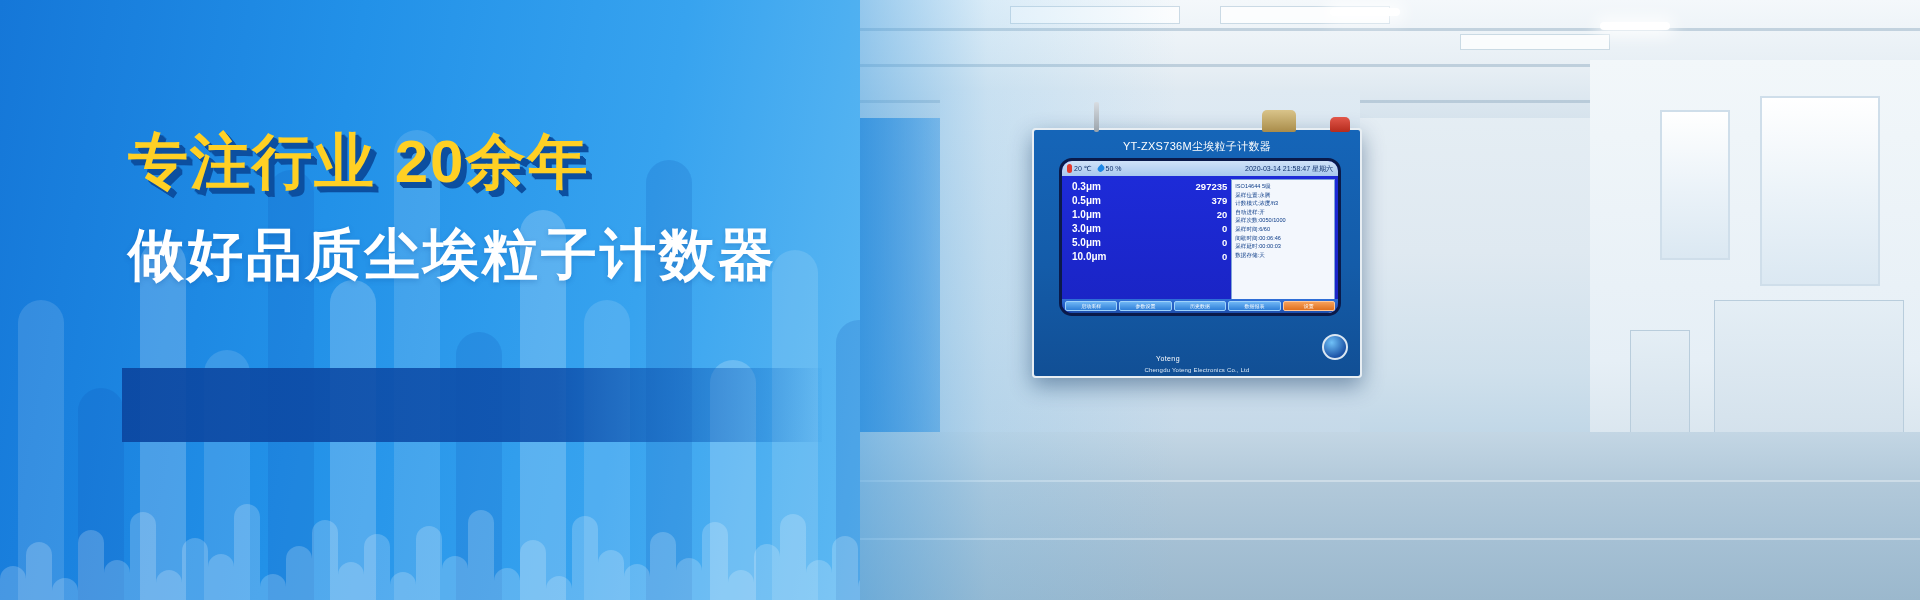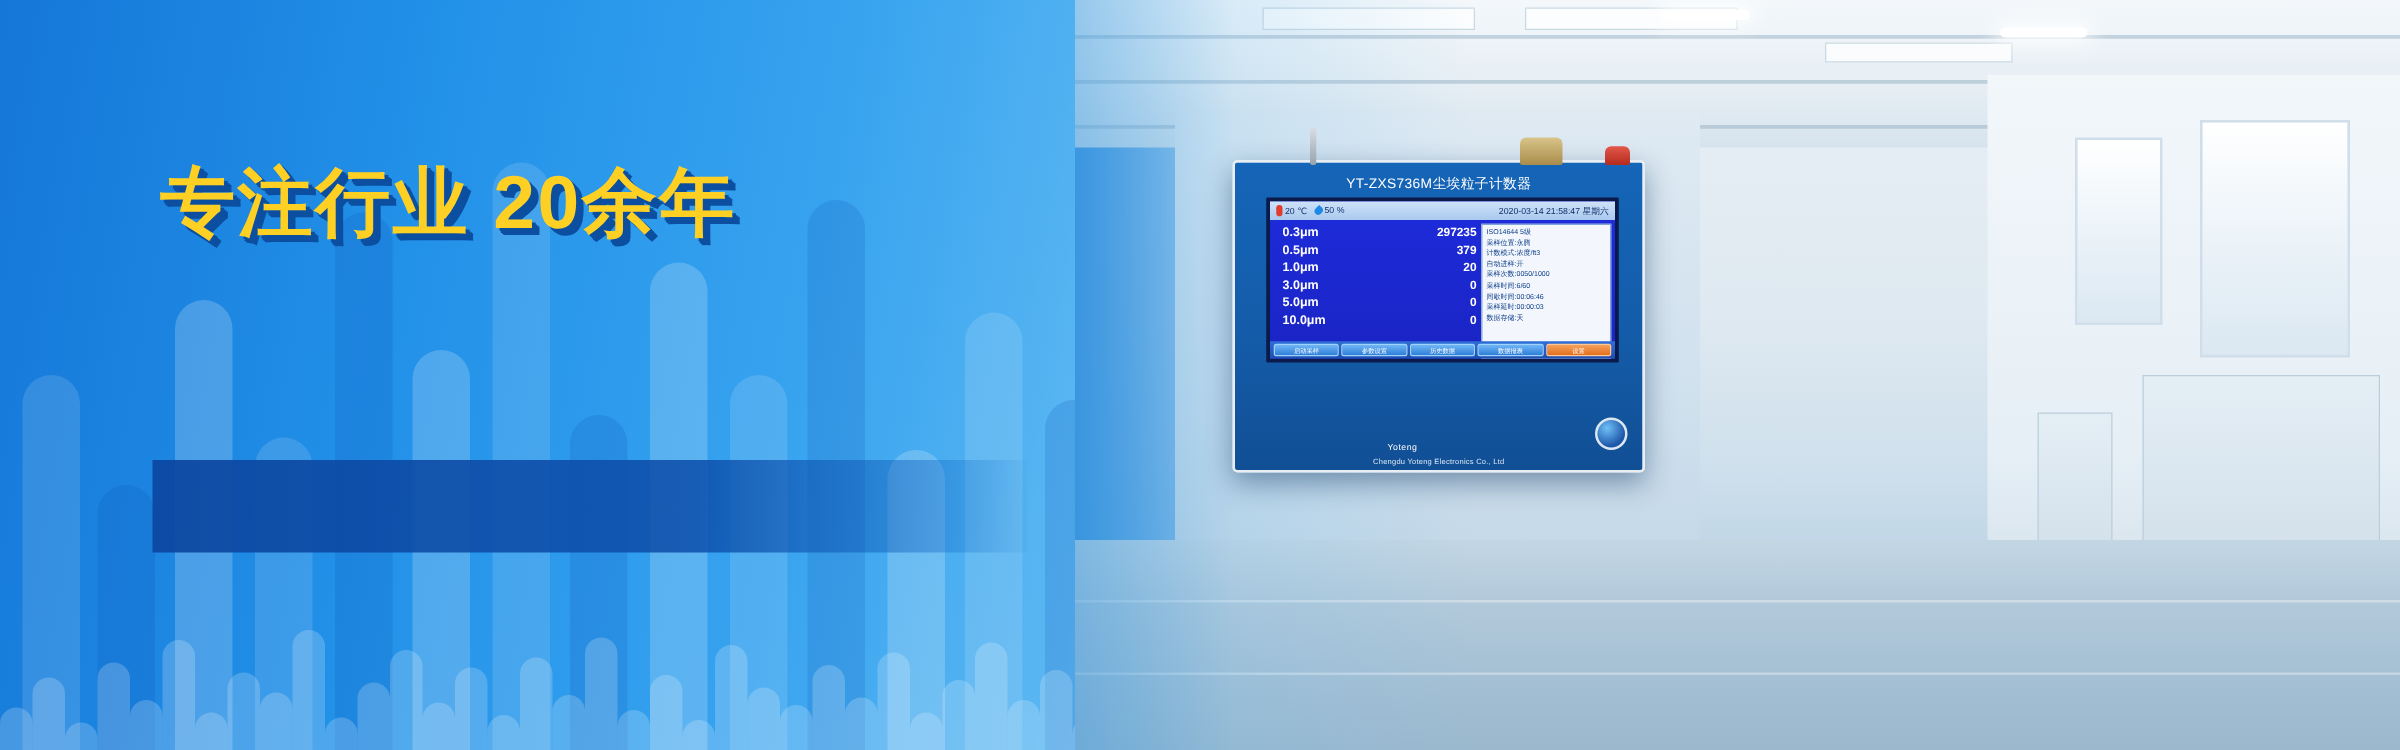--- a/index.html
+++ b/index.html
@@ -109,34 +109,34 @@
     background:linear-gradient(90deg,rgba(11,70,160,0.92) 0%,rgba(14,80,172,0.88) 62%,rgba(20,110,200,0.35) 92%,rgba(25,125,215,0.05) 100%);
     padding:11px 0 0 22px;
   }
   .infoline {
     color:#ffffff; font-size:19px; line-height:27px;
     white-space:nowrap; letter-spacing:0.5px;
   }
 
   
   .device {
-    position:absolute; left:986px; top:128px; width:330px; height:250px;
+    position:absolute; left:1032px; top:128px; width:330px; height:250px;
     background:linear-gradient(180deg,#1565b8 0%,#145ca9 55%,#114f95 100%);
     border-radius:4px;
     border:2px solid #e8eef3;
     box-shadow:0 8px 22px rgba(10,50,95,0.45);
     padding-left:31px;
   }
   .dev-title {
     position:absolute; left:0; right:0; top:9px;
     text-align:center; color:#ffffff; font-size:11px; letter-spacing:0.3px;
   }
   .screen {
-    position:absolute; left:25px; top:28px; width:282px; height:132px;
-    background:#1e22d0; border:3px solid #0a1a4a; border-radius:1px;
+    position:absolute; left:25px; top:28px; width:282px; height:158px;
+    background:#1e22d0; border:3px solid #0a1a4a; border-radius:13px;
     overflow:hidden;
   }
   .scr-top {
     height:15px; background:linear-gradient(180deg,#cfe2f8,#a9c9ee);
     display:flex; align-items:center; gap:6px; padding:0 5px;
     font-size:7px; color:#10316b;
   }
   .scr-top .grp { display:flex; align-items:center; gap:2px; }
   .scr-top .date { margin-left:auto; font-size:7px; color:#10316b; }
   .thermo { width:5px; height:9px; background:#e23b2e; border-radius:3px; }
@@ -294,20 +294,21 @@
     <div class="door" style="right:230px;top:330px;width:60px;height:150px;"></div>
 
     <div class="floor"></div>
     <div class="floor-line" style="left:0;bottom:60px;width:100%;height:2px;"></div>
     <div class="floor-line" style="left:0;bottom:118px;width:100%;height:2px;"></div>
 
     <div class="photo-haze"></div>
   </div>
 
   <div class="headline1">专注行业 20余年</div>
+  <div class="headline2">做好品质尘埃粒子计数器</div>
 
   <div class="infobox">
   </div>
 
   <div class="device">
     <div class="probe"></div>
     <div class="sensor"></div>
     <div class="alarm"></div>
 
     <div class="dev-title">YT-ZXS736M尘埃粒子计数器</div>

